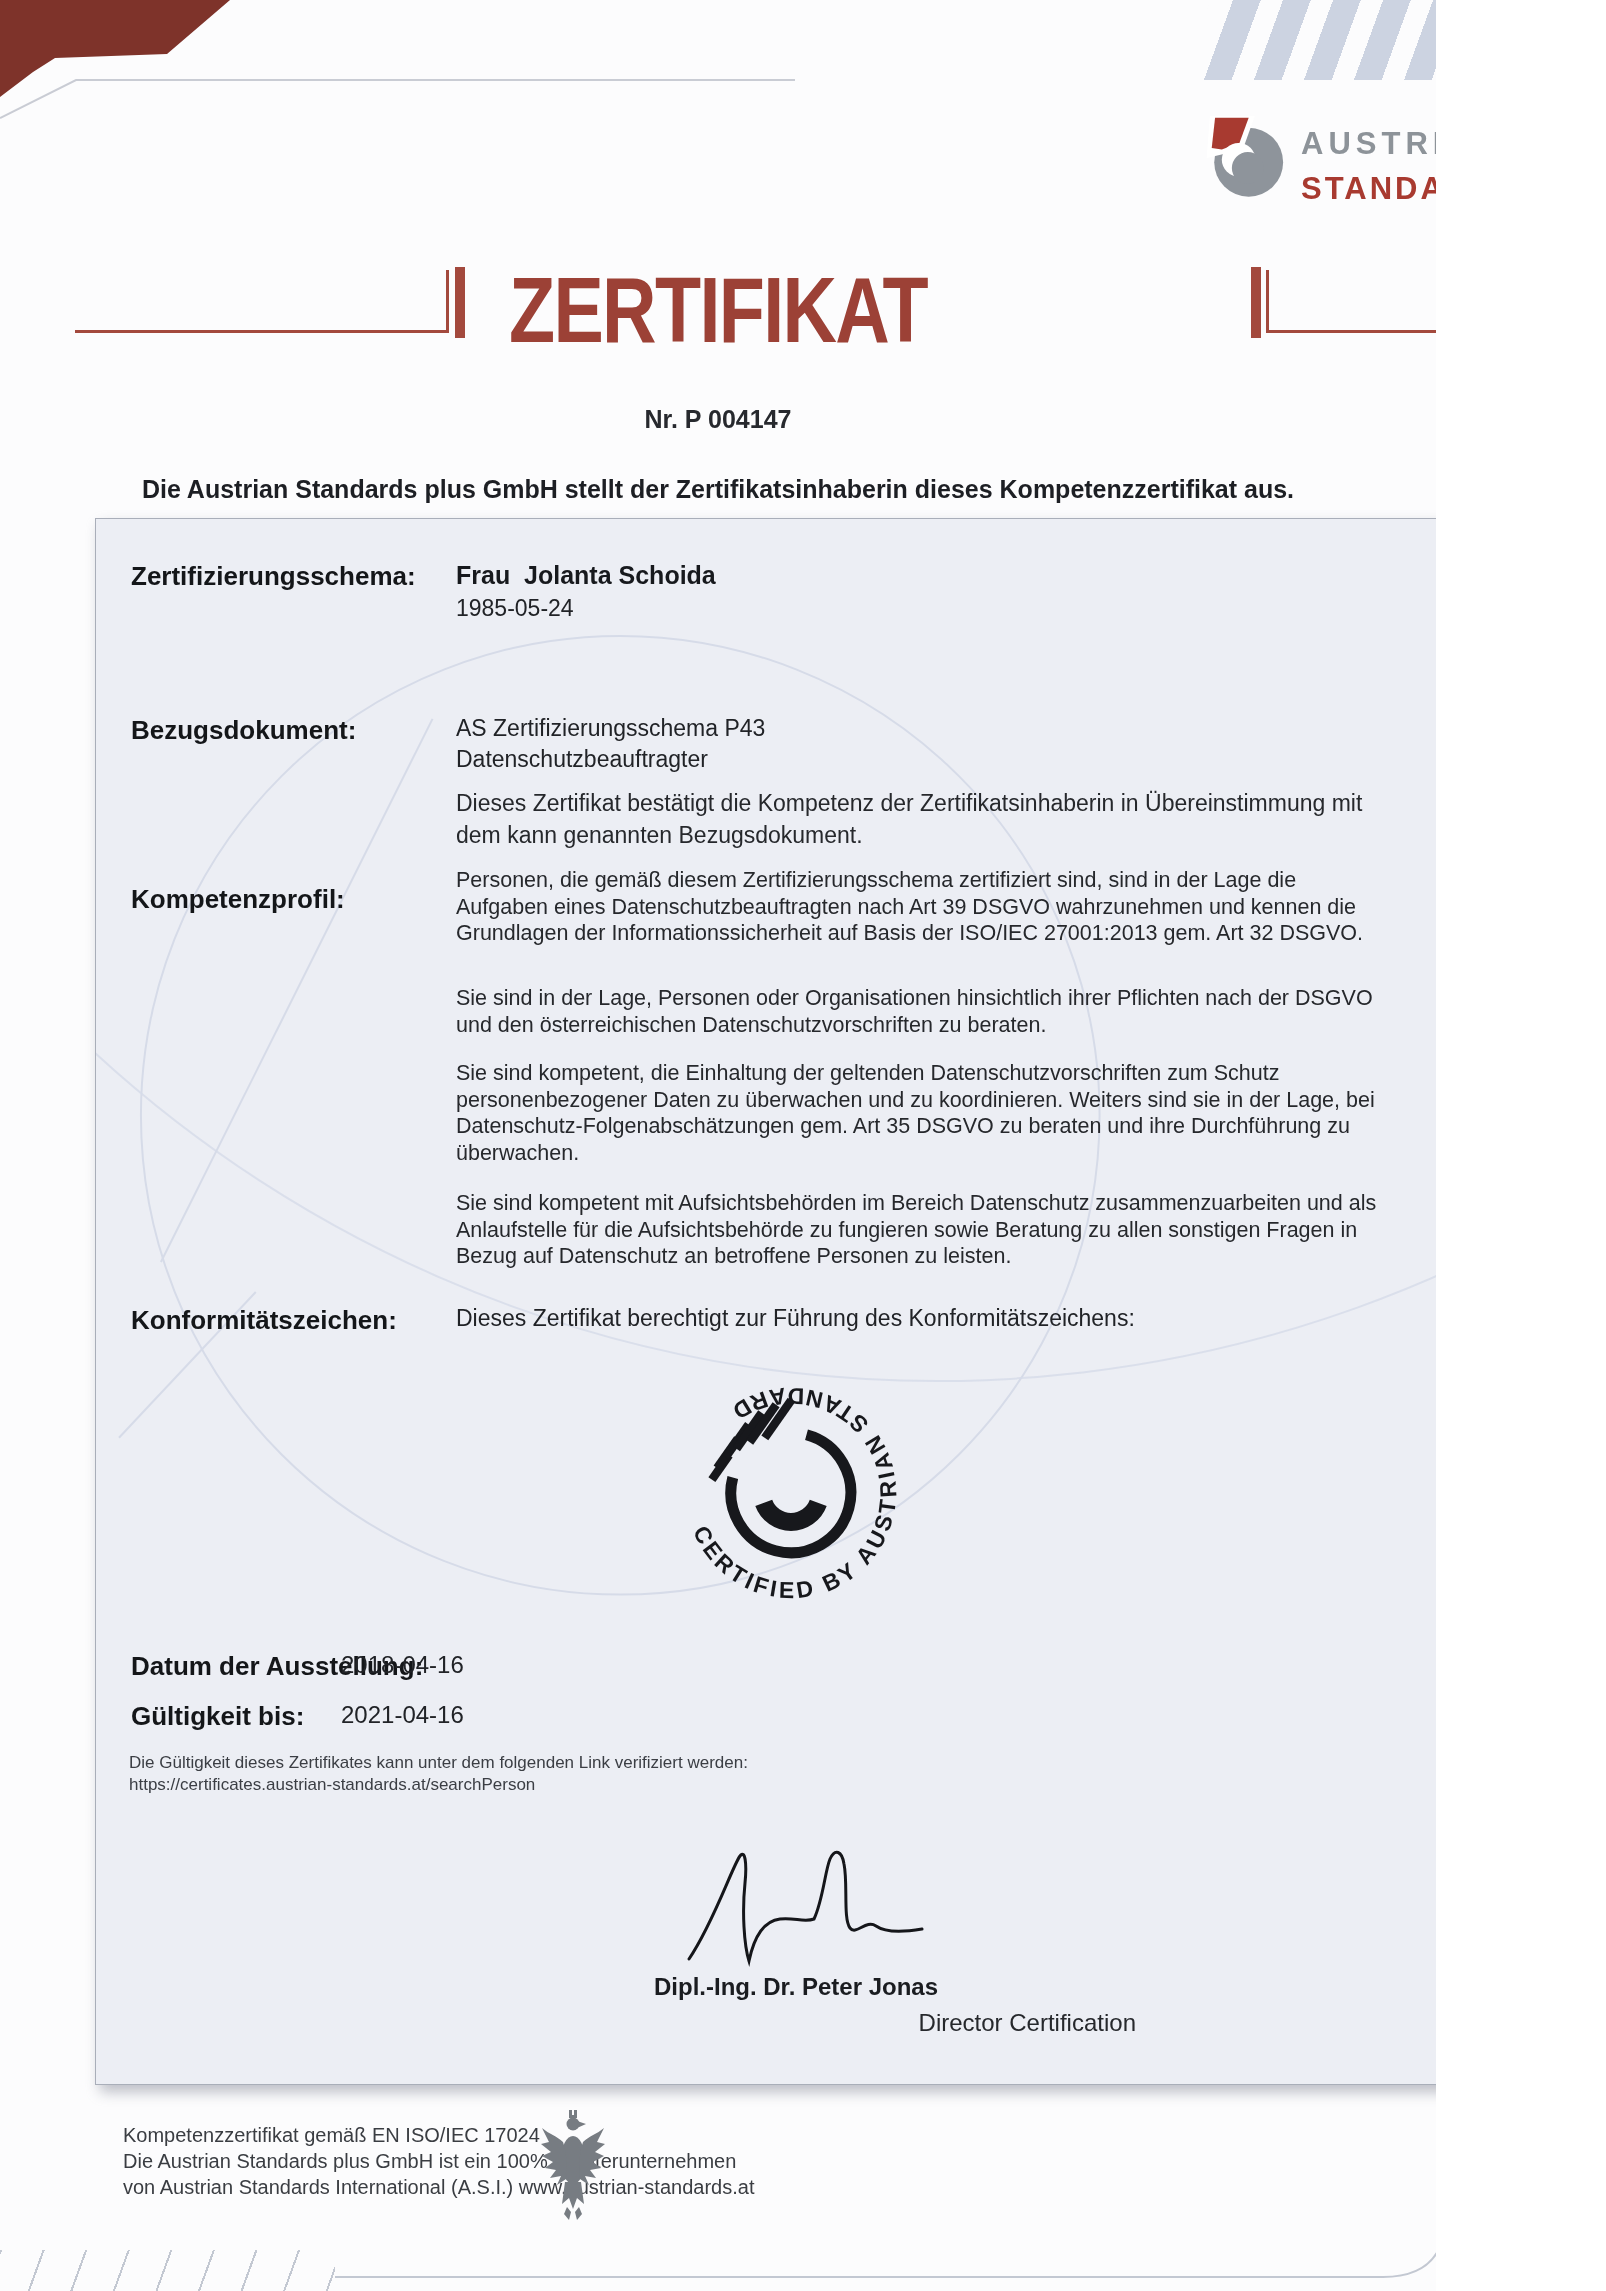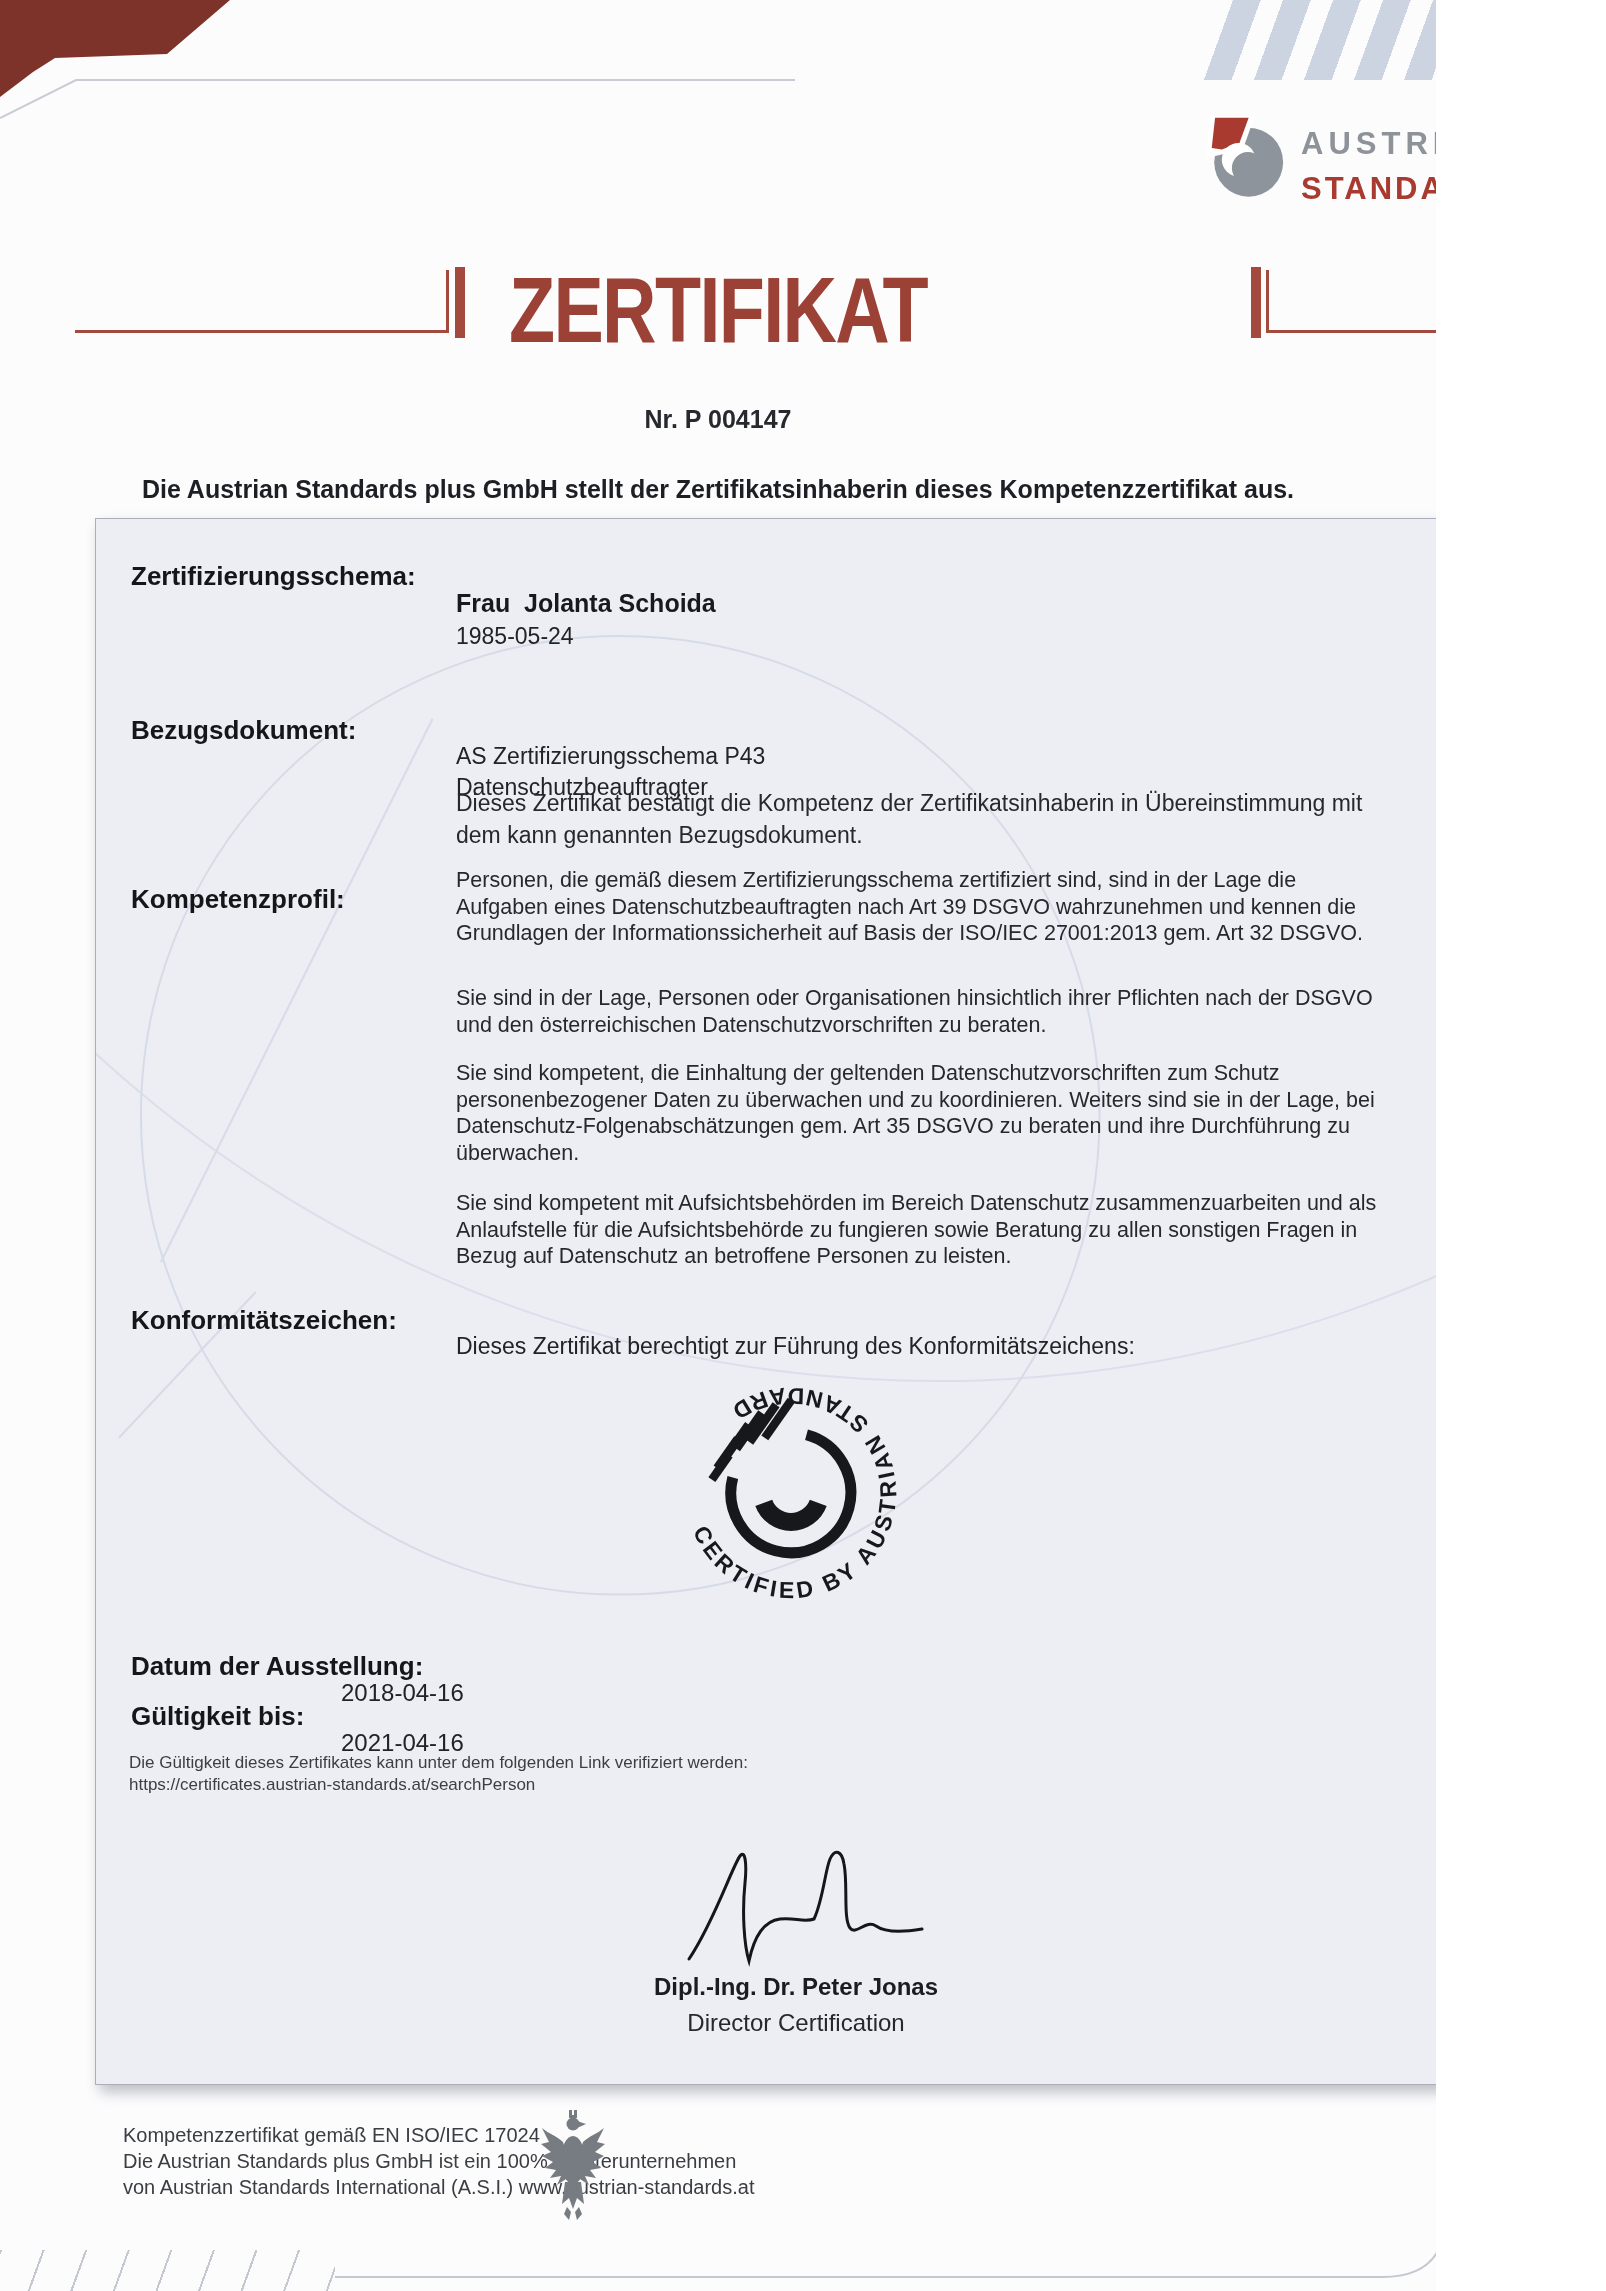--- a/index.html
+++ b/index.html
@@ -47,21 +47,21 @@
 
   
   .box-wrap{position:absolute;left:95px;top:518px;width:1413px;height:1567px;
     filter:drop-shadow(5px 7px 7px rgba(108,114,130,.45));}
   .box{position:relative;width:100%;height:100%;
     background:#eceef4;border:1px solid #a9aeb9;box-sizing:border-box;
     clip-path:polygon(0 0,100% 0,100% calc(100% - 46px),calc(100% - 46px) 100%,0 100%);}
   .watermark{position:absolute;left:0;top:0;width:100%;height:100%;pointer-events:none;}
 
   .lbl{position:absolute;left:35px;font-size:26px;font-weight:700;color:#141619;}
-  .val{position:absolute;left:360px;font-size:23px;color:#212327;margin-top:28px;}
+  .val{position:absolute;left:360px;font-size:23px;color:#212327;}
   .val-b{font-weight:700;font-size:25px;color:#17191d;}
   .para{position:absolute;left:360px;width:932px;font-size:21.5px;line-height:26.5px;color:#26282c;}
   .pre{white-space:pre-wrap;}
 
   .y-holder{top:42px;}
   .y-birth{top:76px;}
   .y-ref{top:196px;}
   .y-ref2{top:227px;}
   .y-refpara{top:268px;font-size:23px;line-height:32px;}
   .y-komp{top:365px;}
@@ -73,21 +73,21 @@
   .y-date1{top:1132px;}
   .y-date2{top:1182px;}
   .val-date{left:245px;font-size:24px;}
   .verify{position:absolute;left:33px;top:1233px;font-size:17px;line-height:22px;color:#3b3e44;}
 
   .conformity-mark{position:absolute;left:575px;top:854px;width:240px;height:240px;}
 
   .sig-svg{position:absolute;left:588px;top:1328px;width:268px;height:122px;}
   .sig-name{position:absolute;left:360px;width:680px;top:1454px;text-align:center;
     font-size:24px;font-weight:700;color:#1a1c20;}
-  .sig-role{position:absolute;left:360px;width:680px;top:1490px;text-align:center;
+  .sig-role{position:absolute;left:360px;width:680px;top:1490px;text-align:right;
     font-size:24px;color:#26282c;}
 
   
   .footer-text{position:absolute;left:123px;top:2122px;font-size:20px;line-height:26px;color:#3a3d42;}
   .eagle{position:absolute;left:540px;top:2108px;width:66px;height:120px;}
 
   
   .stripes-bl{
     position:absolute;left:0;top:2250px;width:335px;height:41px;
     background:repeating-linear-gradient(110deg,#c3c8d2 0 2px,rgba(0,0,0,0) 2px 40px);

